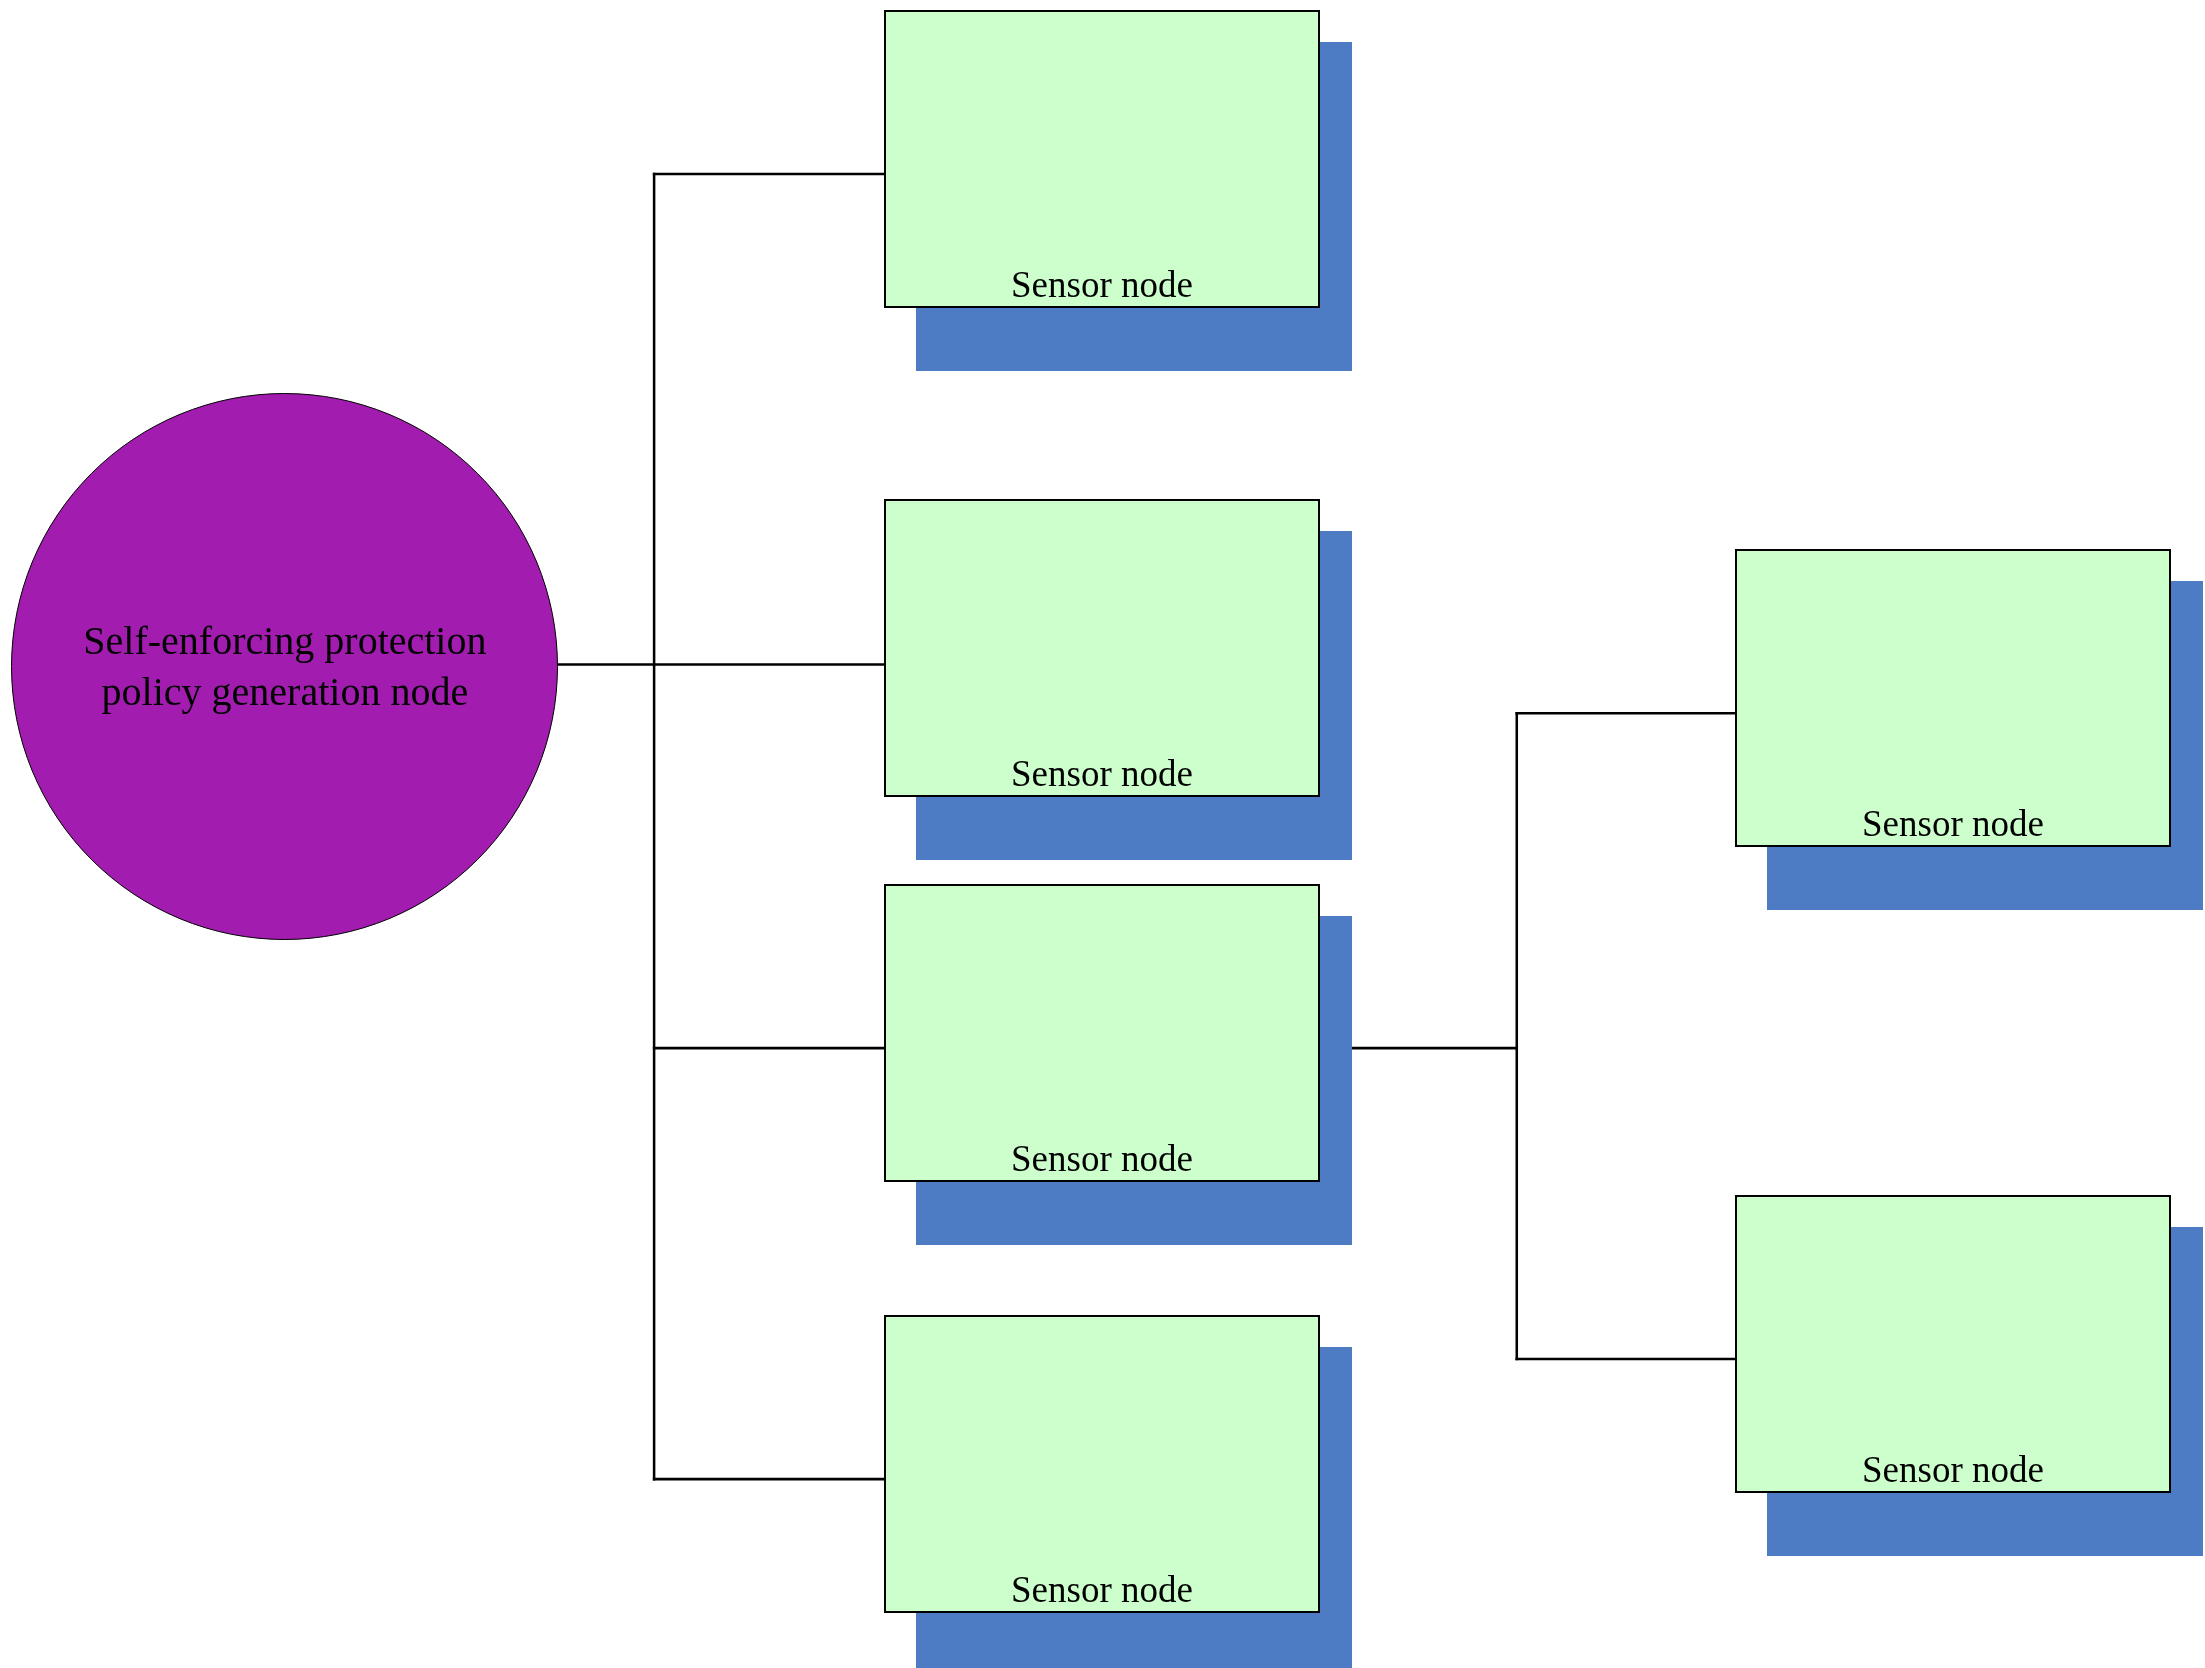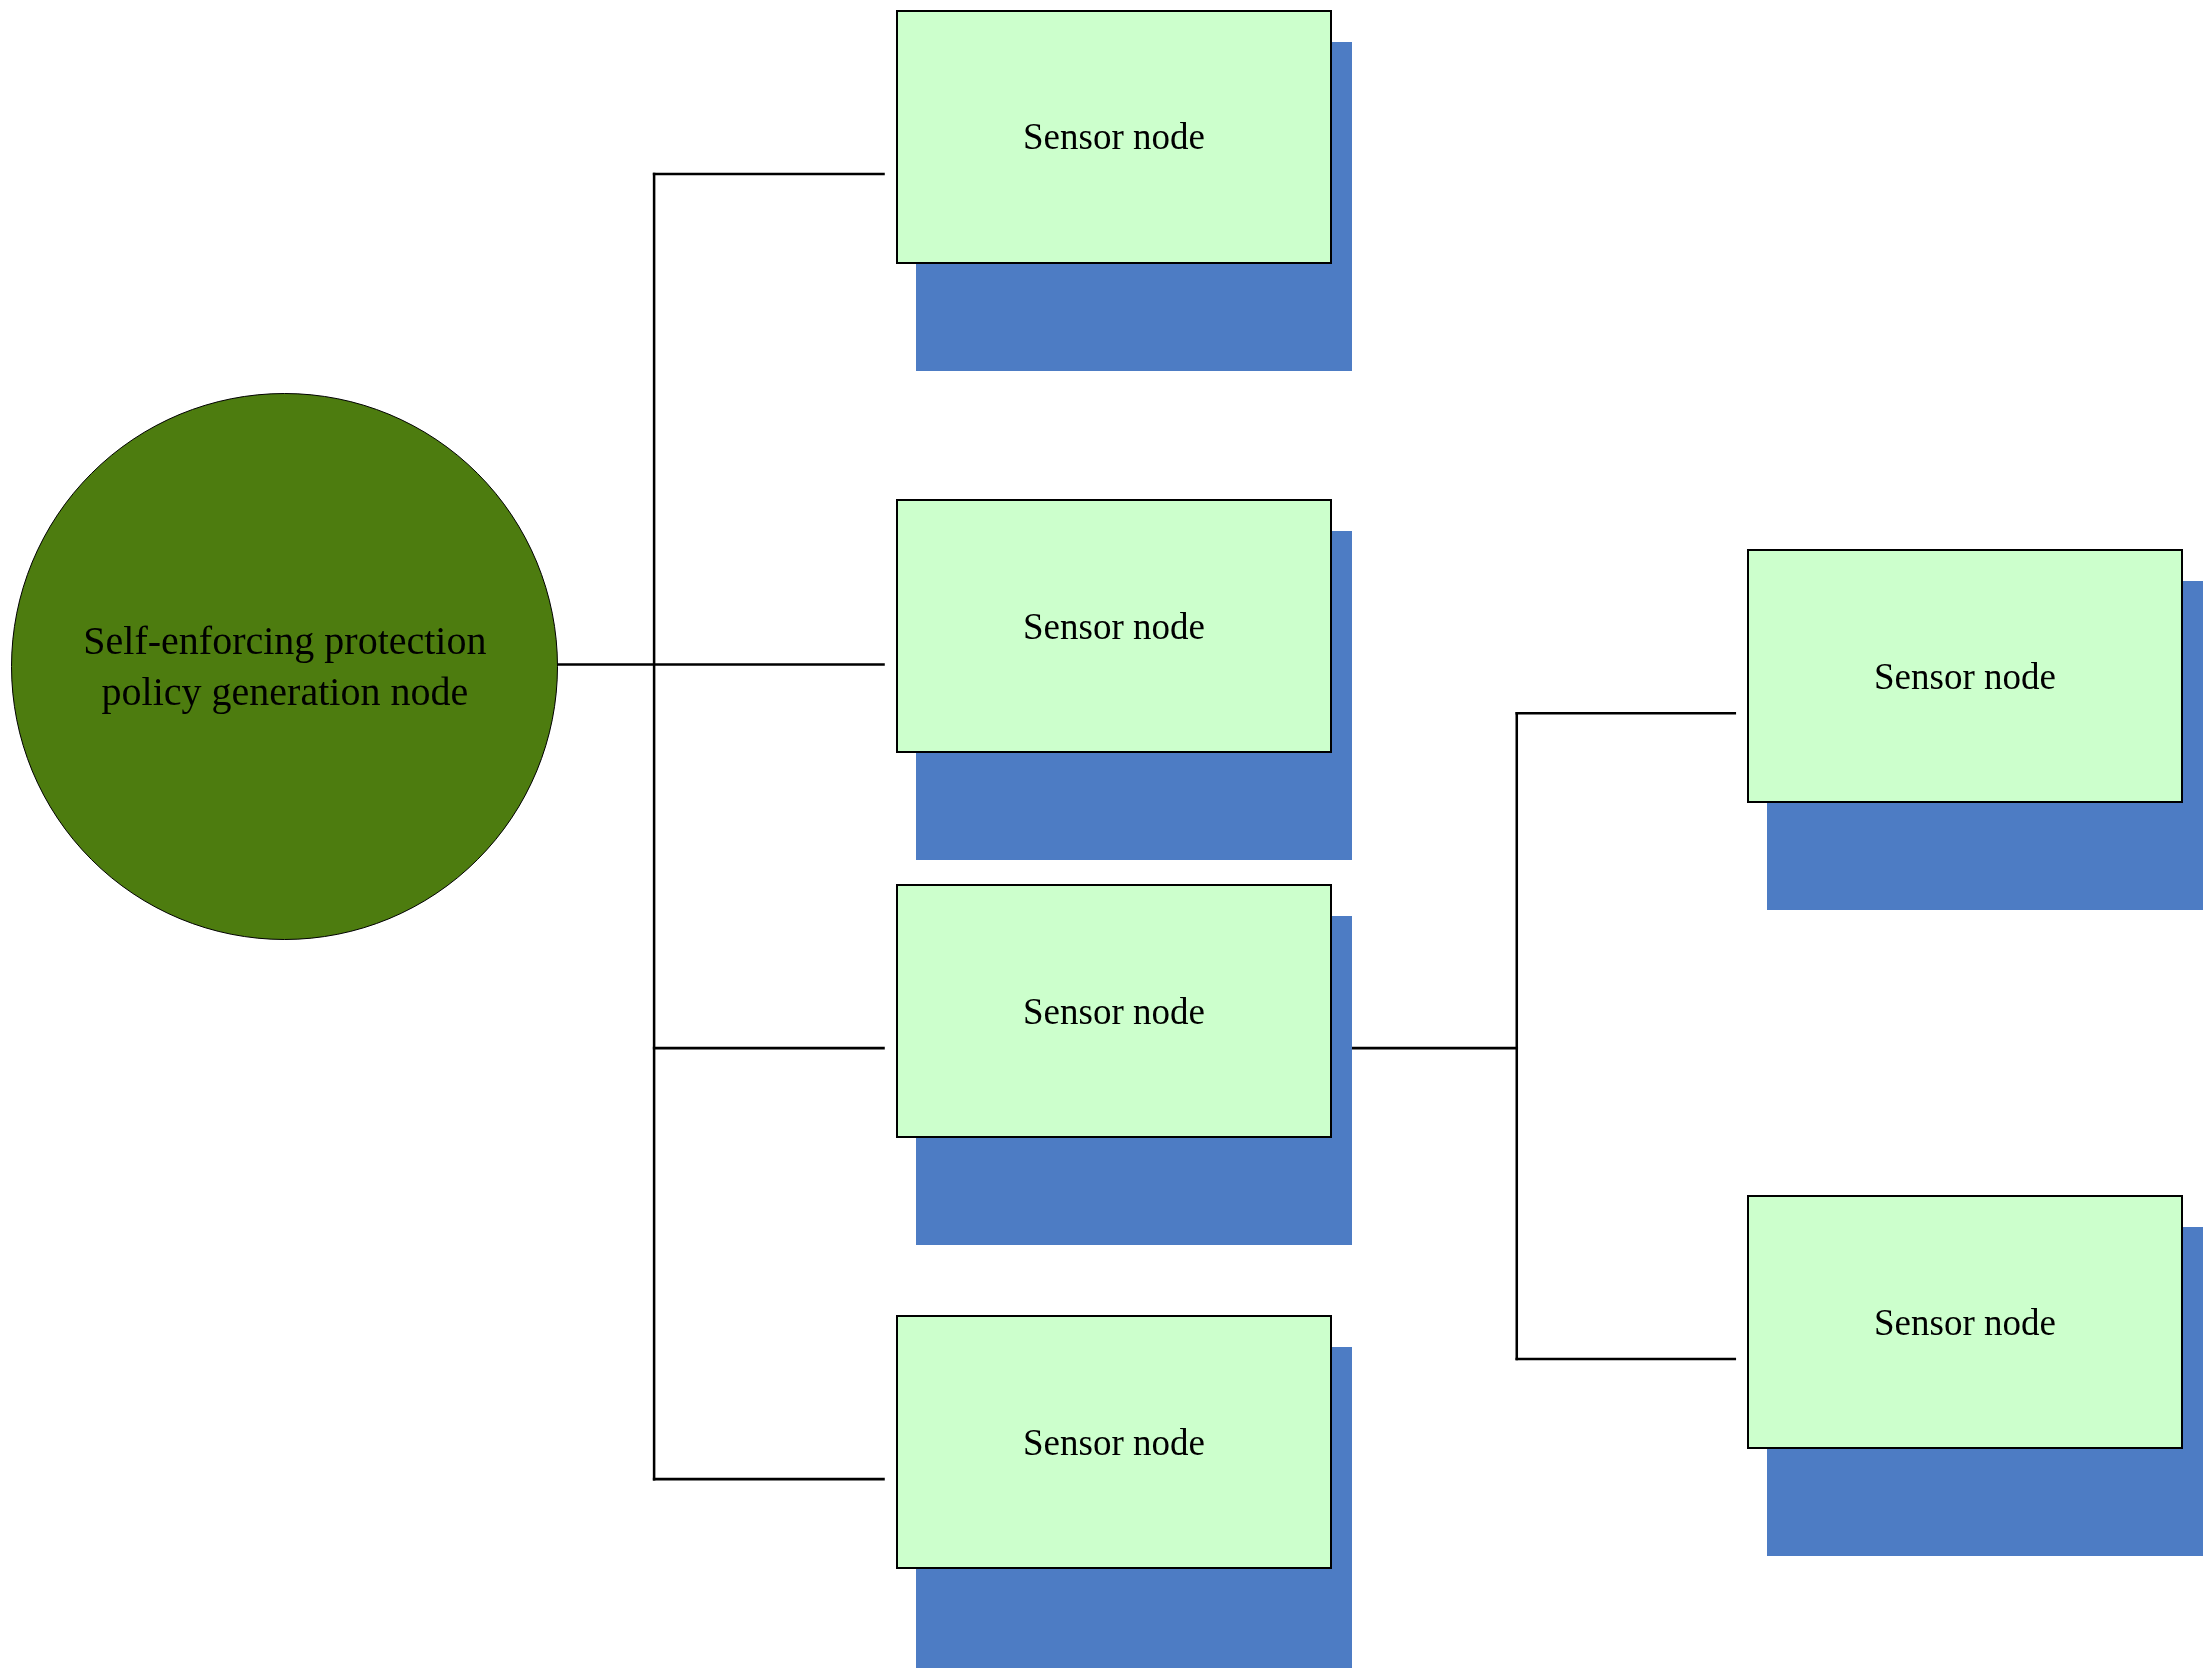--- a/index.html
+++ b/index.html
@@ -36,29 +36,29 @@
   .node-shadow {
     position: absolute;
     left: 32px;
     top: 32px;
     width: 436px;
     height: 329px;
     background: #4D7CC4;
   }
   .node-face {
     position: absolute;
-    left: 12px;
+    left: 0;
     top: 0;
     width: 436px;
-    height: 254px;
+    height: 298px;
     background: #CCFFCC;
     border: 2.5px solid #000000;
     box-sizing: border-box;
     display: flex;
-    align-items: center;
+    align-items: flex-end;
     justify-content: center;
   }
   .node-label {
     font-size: 37px;
     color: #000000;
     text-align: center;
     white-space: nowrap;
   }
   .hub {
     position: absolute;
@@ -92,21 +92,21 @@
     <line class="edge" x1="1035" y1="275" x2="1035" y2="2340" style="stroke: rgb(0, 0, 0);"></line>
     <line class="edge" x1="1035" y1="275" x2="1398" y2="275" style="stroke: rgb(0, 0, 0);"></line>
     <line class="edge" x1="1035" y1="1658" x2="1398" y2="1658" style="stroke: rgb(0, 0, 0);"></line>
     <line class="edge" x1="1035" y1="2340" x2="1398" y2="2340" style="stroke: rgb(0, 0, 0);"></line>
     <line class="edge" x1="2088" y1="1658" x2="2400" y2="1658" style="stroke: rgb(0, 0, 0);"></line>
     <line class="edge" x1="2400" y1="1128" x2="2400" y2="2150" style="stroke: rgb(0, 0, 0);"></line>
     <line class="edge" x1="2400" y1="1128" x2="2745" y2="1128" style="stroke: rgb(0, 0, 0);"></line>
     <line class="edge" x1="2400" y1="2150" x2="2745" y2="2150" style="stroke: rgb(0, 0, 0);"></line>
   </svg>
 
-  <div class="hub" style="background-color: #4d7c0f; border-color: rgb(0, 0, 0);">
+  <div class="hub" style="background-color: #a21caf; border-color: rgb(0, 0, 0);">
     <div class="hub-label">Self-enforcing protection policy generation node</div>
   </div>
 
   <div class="node" style="left:884px; top:9.5px;">
     <div class="node-shadow" style="background-color: rgb(77, 124, 196);"></div>
     <div class="node-face" style="background-color: rgb(204, 255, 204); border-color: rgb(0, 0, 0);">
       <span class="node-label">Sensor node</span>
     </div>
   </div>
 

